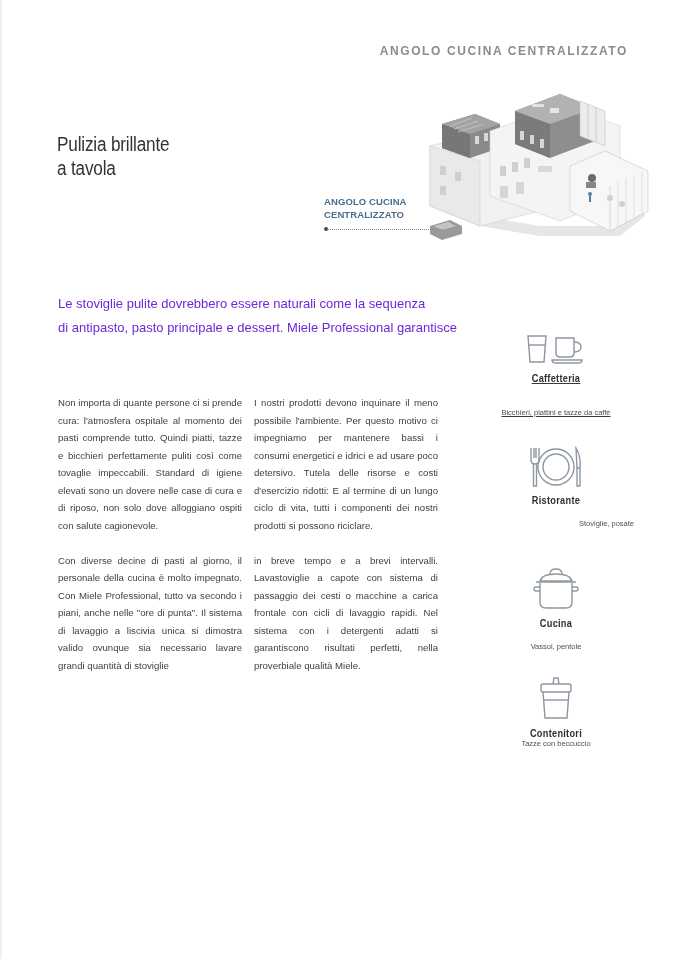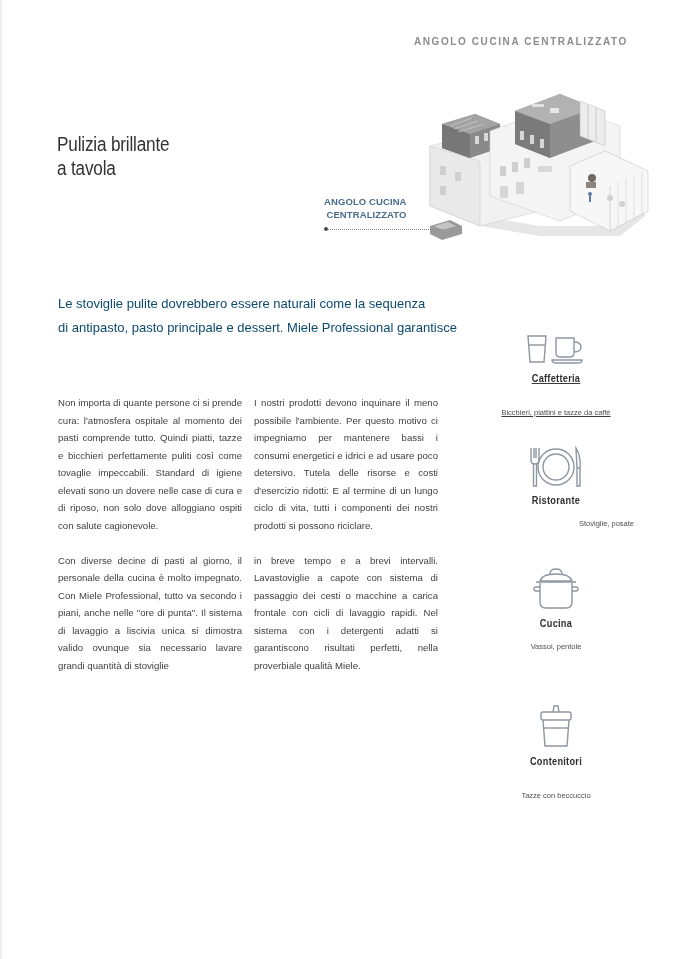--- a/index.html
+++ b/index.html
@@ -1,25 +1,25 @@
 <!DOCTYPE html>
 <html><head>
 <meta charset="utf-8">
 <style>
   html, body { margin: 0; padding: 0; background: #ffffff; }
   body { width: 678px; height: 959px; position: relative; overflow: hidden; font-family: "Liberation Sans", sans-serif; color: #3a3a3a; }
-  .running-header { position: absolute; top: 36px; right: 50px; font-size: 10px; letter-spacing: 1.6px; color: #8c8c8c; font-weight: bold; }
+  .running-header { position: absolute; top: 44px; right: 50px; font-size: 12px; letter-spacing: 1.6px; color: #8c8c8c; font-weight: bold; }
   .page-title { position: absolute; left: 57px; top: 132px; font-size: 19.5px; line-height: 24px; color: #333333; font-family: "Liberation Sans", sans-serif; transform: scaleX(0.88); transform-origin: left top; letter-spacing: -0.2px; }
   .page-title span { display: block; }
   .illustration { position: absolute; left: 420px; top: 86px; width: 230px; height: 160px; }
-  .callout-label { position: absolute; left: 324px; top: 195px; font-size: 9.5px; line-height: 13px; font-weight: bold; color: #4a6d8c; letter-spacing: 0.1px; text-align: right; }
+  .callout-label { position: absolute; left: 324px; top: 195px; font-size: 9.5px; line-height: 13px; font-weight: bold; color: #4a6d8c; letter-spacing: 0.1px; }
   .callout-label span { display: block; }
   .callout-line { position: absolute; left: 325px; top: 229px; width: 118px; border-top: 1.5px dotted #8a8a8a; }
   .callout-dot { position: absolute; left: 324px; top: 227px; width: 4px; height: 4px; border-radius: 50%; background: #4a4a4a; }
-  .intro { position: absolute; left: 58px; top: 292px; width: 420px; font-size: 13px; line-height: 23.5px; color: #0c4a6e; }
+  .intro { position: absolute; left: 58px; top: 292px; width: 420px; font-size: 13px; line-height: 23.5px; color: #6d28d9; }
   .intro span { display: block; white-space: nowrap; }
   .col { position: absolute; top: 394px; width: 184px; font-size: 9.6px; line-height: 17.5px; color: #3f3f3f; text-align: justify; }
   .col p { margin: 0 0 17.5px 0; }
   .col-left { left: 58px; }
   .col-right { left: 254px; }
   .category { position: absolute; left: 478px; width: 156px; text-align: center; }
   .category .icon { display: block; margin: 0 auto; }
   .category .cat-title { display: block; font-size: 10px; font-weight: bold; color: #2f2f2f; letter-spacing: 0.3px; transform: scaleX(0.92); }
   .category .cat-desc { display: block; font-size: 7.5px; color: #4f4f4f; }
   .page-number { position: absolute; left: 616px; top: 919px; font-size: 9.5px; font-weight: bold; color: #333333; margin-top: 40px; }
@@ -150,24 +150,24 @@
     <path d="M8 15 Q10 8 24 8 Q38 8 40 15 Z"></path>
     <line x1="4" y1="16" x2="44" y2="16"></line>
     <path d="M8 17 V36 Q8 42 14 42 H34 Q40 42 40 36 V17"></path>
     <path d="M8 21 H4 Q2 21 2 23 Q2 25 4 25 H8"></path>
     <path d="M40 21 H44 Q46 21 46 23 Q46 25 44 25 H40"></path>
   </svg>
   <span class="cat-title" style="margin-top:8px;">Cucina</span>
   <span class="cat-desc" style="margin-top:13px;">Vassoi,  pentole</span>
 </div>
 
-<div class="category" style="top:704px;">
+<div class="category" style="top:676px;">
   <svg class="icon" width="34" height="44" viewBox="0 0 34 44" xmlns="http://www.w3.org/2000/svg" fill="none" stroke="#8e96a0" stroke-width="1.4">
     <path d="M14 8 L15 2 H19 L20 8"></path>
     <path d="M4 8 H30 Q32 8 32 10 V14 Q32 16 30 16 H4 Q2 16 2 14 V10 Q2 8 4 8 Z"></path>
     <path d="M4 16 L6 42 H28 L30 16"></path>
     <line x1="4.7" y1="24" x2="29.3" y2="24"></line>
   </svg>
   <span class="cat-title" style="margin-top:8px;">Contenitori</span>
-  <span class="cat-desc" style="margin-top:24px;">Tazze con beccuccio</span>
+  <span class="cat-desc" style="margin-top:0;">Tazze con beccuccio</span>
 </div>
 
 <div class="page-number">13</div>
 
 </body></html>

